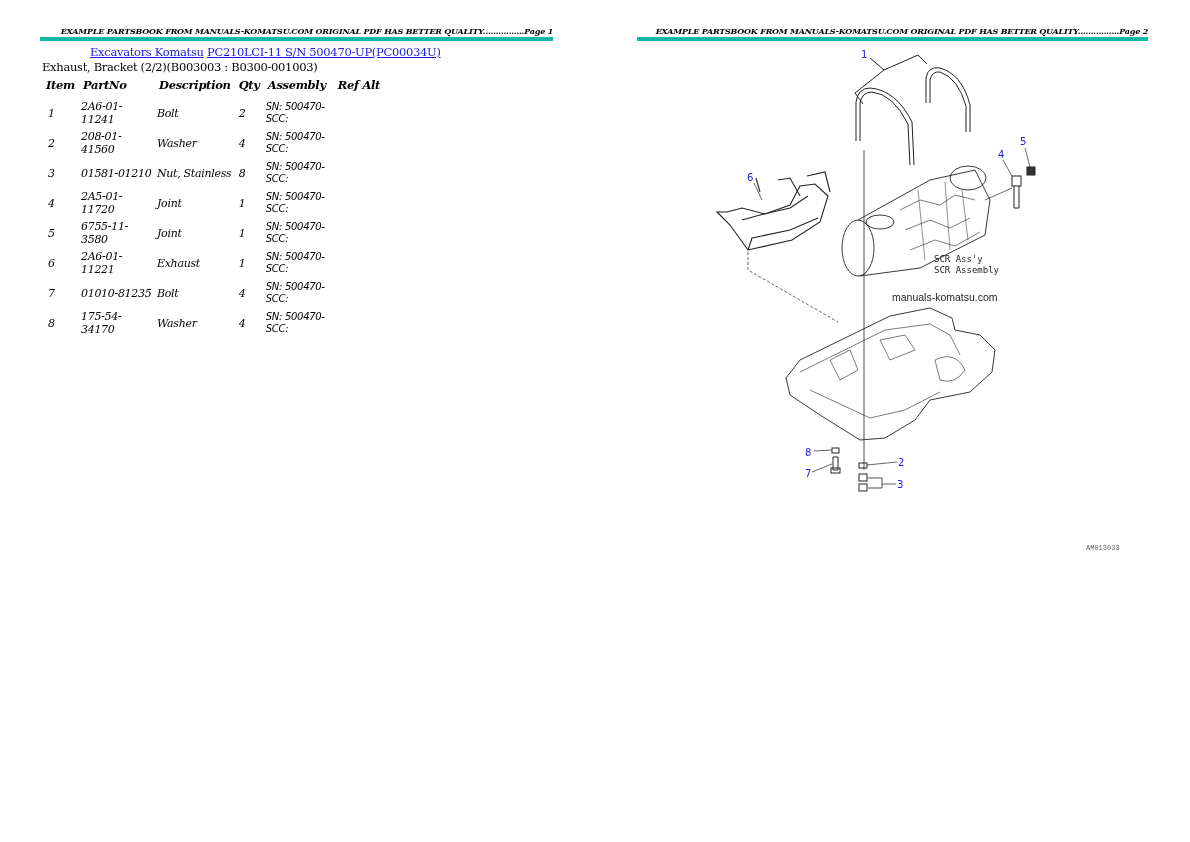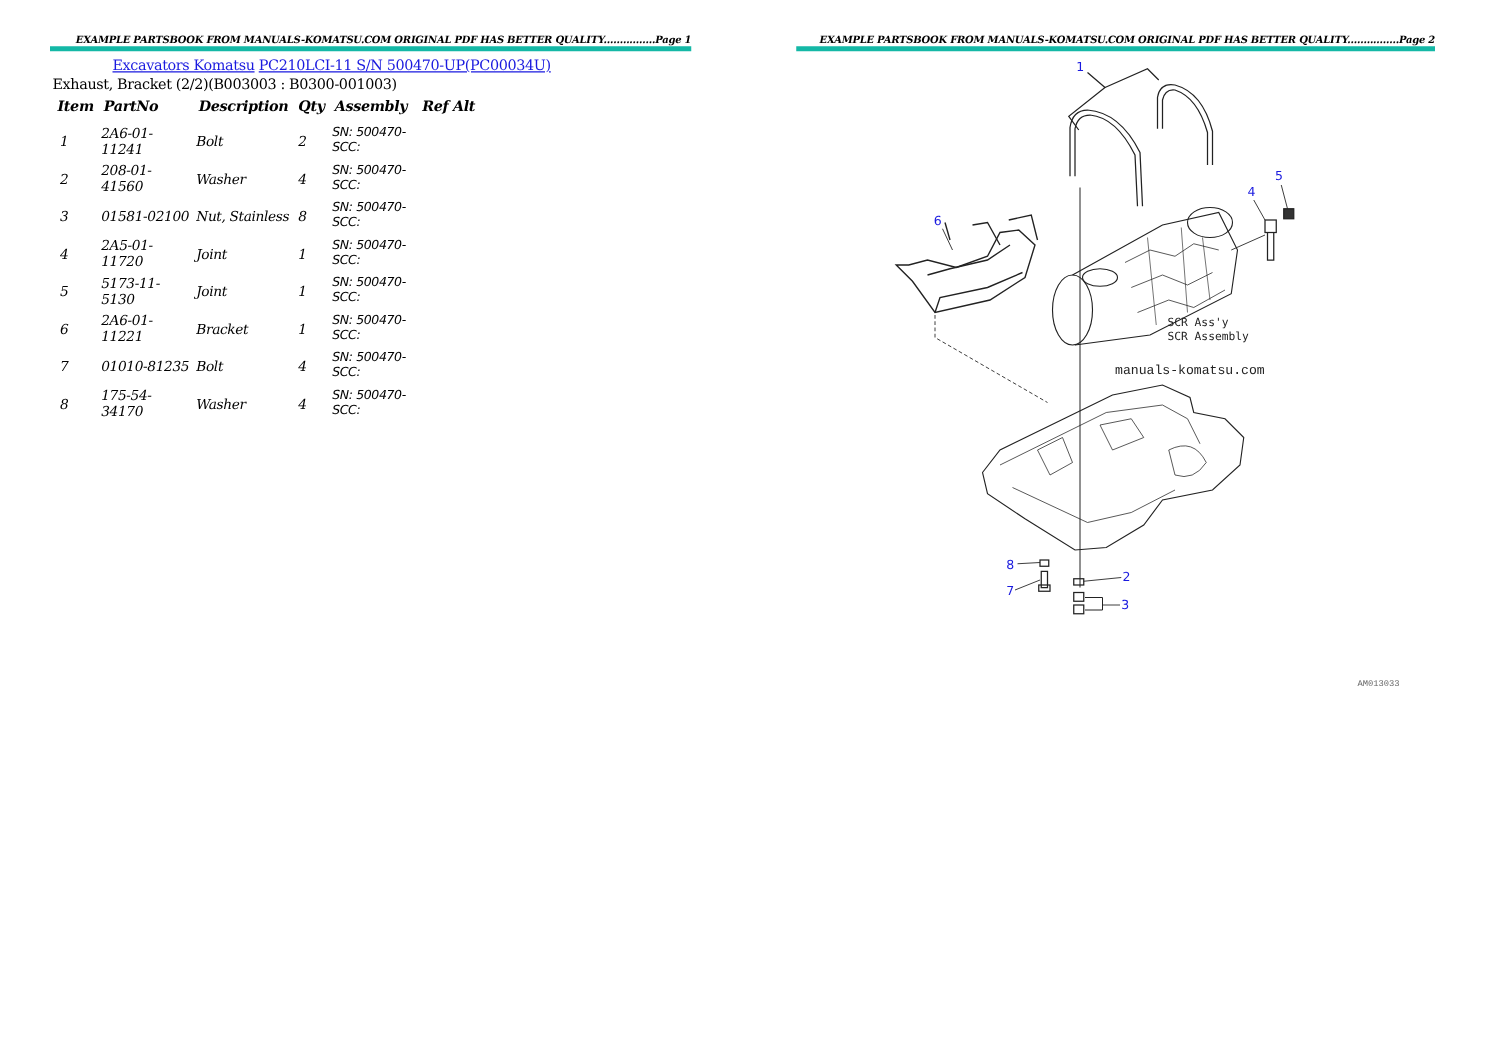--- a/index.html
+++ b/index.html
@@ -13,21 +13,21 @@
   table.parts { position:absolute; left:42px; top:76px; border-collapse:collapse; font-size:11px; letter-spacing:-0.3px;font-style:italic; }
   table.parts th { font-weight:bold; padding:2px 4px 6px 4px; text-align:left; font-size:11.5px; }
   table.parts td { padding:0 2px; height:30px; vertical-align:middle; }
   td.c-item { width:28px; padding-left:6px !important; }
   td.c-part { width:72px; }
   td.c-desc { width:70px; }
   td.c-qty { width:22px; text-align:left; padding-left:4px !important; }
   td.c-opt { width:66px; font-family:"DejaVu Sans", sans-serif; font-size:10px; line-height:12px; }
   .drawing { position:absolute; left:700px; top:40px; width:460px; height:520px; }
   .callout { position:absolute; color:#1a1adf; font-family:"DejaVu Sans", sans-serif; font-size:10px; }
-  .wm { position:absolute; font-family:Liberation Mono, monospace; font-size:10.5px; color:#222; }
+  .wm { position:absolute; font-family:Liberation Sans, sans-serif; font-size:10.5px; color:#222; }
   .scr { position:absolute; font-family:"DejaVu Sans Mono", monospace; font-size:9px; color:#222; line-height:11px; }
   .figid { position:absolute; left:1086px; top:544px; font-family:Liberation Mono, monospace; font-size:7px; color:#666; }
 </style>
 </head>
 <body>
 
 <div id="hdr1" class="page-header">EXAMPLE PARTSBOOK FROM MANUALS-KOMATSU.COM ORIGINAL PDF HAS BETTER QUALITY................Page 1</div>
 <div id="hdr2" class="page-header">EXAMPLE PARTSBOOK FROM MANUALS-KOMATSU.COM ORIGINAL PDF HAS BETTER QUALITY................Page 2</div>
 
 <div class="crumbs">
@@ -59,46 +59,46 @@
     <tr>
       <td class="c-item">2</td>
       <td class="c-part">208-01-41560</td>
       <td class="c-desc">Washer</td>
       <td class="c-qty">4</td>
       <td class="c-opt"><span>SN: 500470-</span><br><span>SCC:</span></td>
       <td></td>
     </tr>
     <tr>
       <td class="c-item">3</td>
-      <td class="c-part">01581-02100</td>
+      <td class="c-part">01581-01210</td>
       <td class="c-desc">Nut, Stainless</td>
       <td class="c-qty">8</td>
       <td class="c-opt"><span>SN: 500470-</span><br><span>SCC:</span></td>
       <td></td>
     </tr>
     <tr>
       <td class="c-item">4</td>
       <td class="c-part">2A5-01-11720</td>
       <td class="c-desc">Joint</td>
       <td class="c-qty">1</td>
       <td class="c-opt"><span>SN: 500470-</span><br><span>SCC:</span></td>
       <td></td>
     </tr>
     <tr>
       <td class="c-item">5</td>
-      <td class="c-part">5173-11-5130</td>
+      <td class="c-part">6755-11-3580</td>
       <td class="c-desc">Joint</td>
       <td class="c-qty">1</td>
       <td class="c-opt"><span>SN: 500470-</span><br><span>SCC:</span></td>
       <td></td>
     </tr>
     <tr>
       <td class="c-item">6</td>
       <td class="c-part">2A6-01-11221</td>
-      <td class="c-desc">Bracket</td>
+      <td class="c-desc">Exhaust</td>
       <td class="c-qty">1</td>
       <td class="c-opt"><span>SN: 500470-</span><br><span>SCC:</span></td>
       <td></td>
     </tr>
     <tr>
       <td class="c-item">7</td>
       <td class="c-part">01010-81235</td>
       <td class="c-desc">Bolt</td>
       <td class="c-qty">4</td>
       <td class="c-opt"><span>SN: 500470-</span><br><span>SCC:</span></td>

